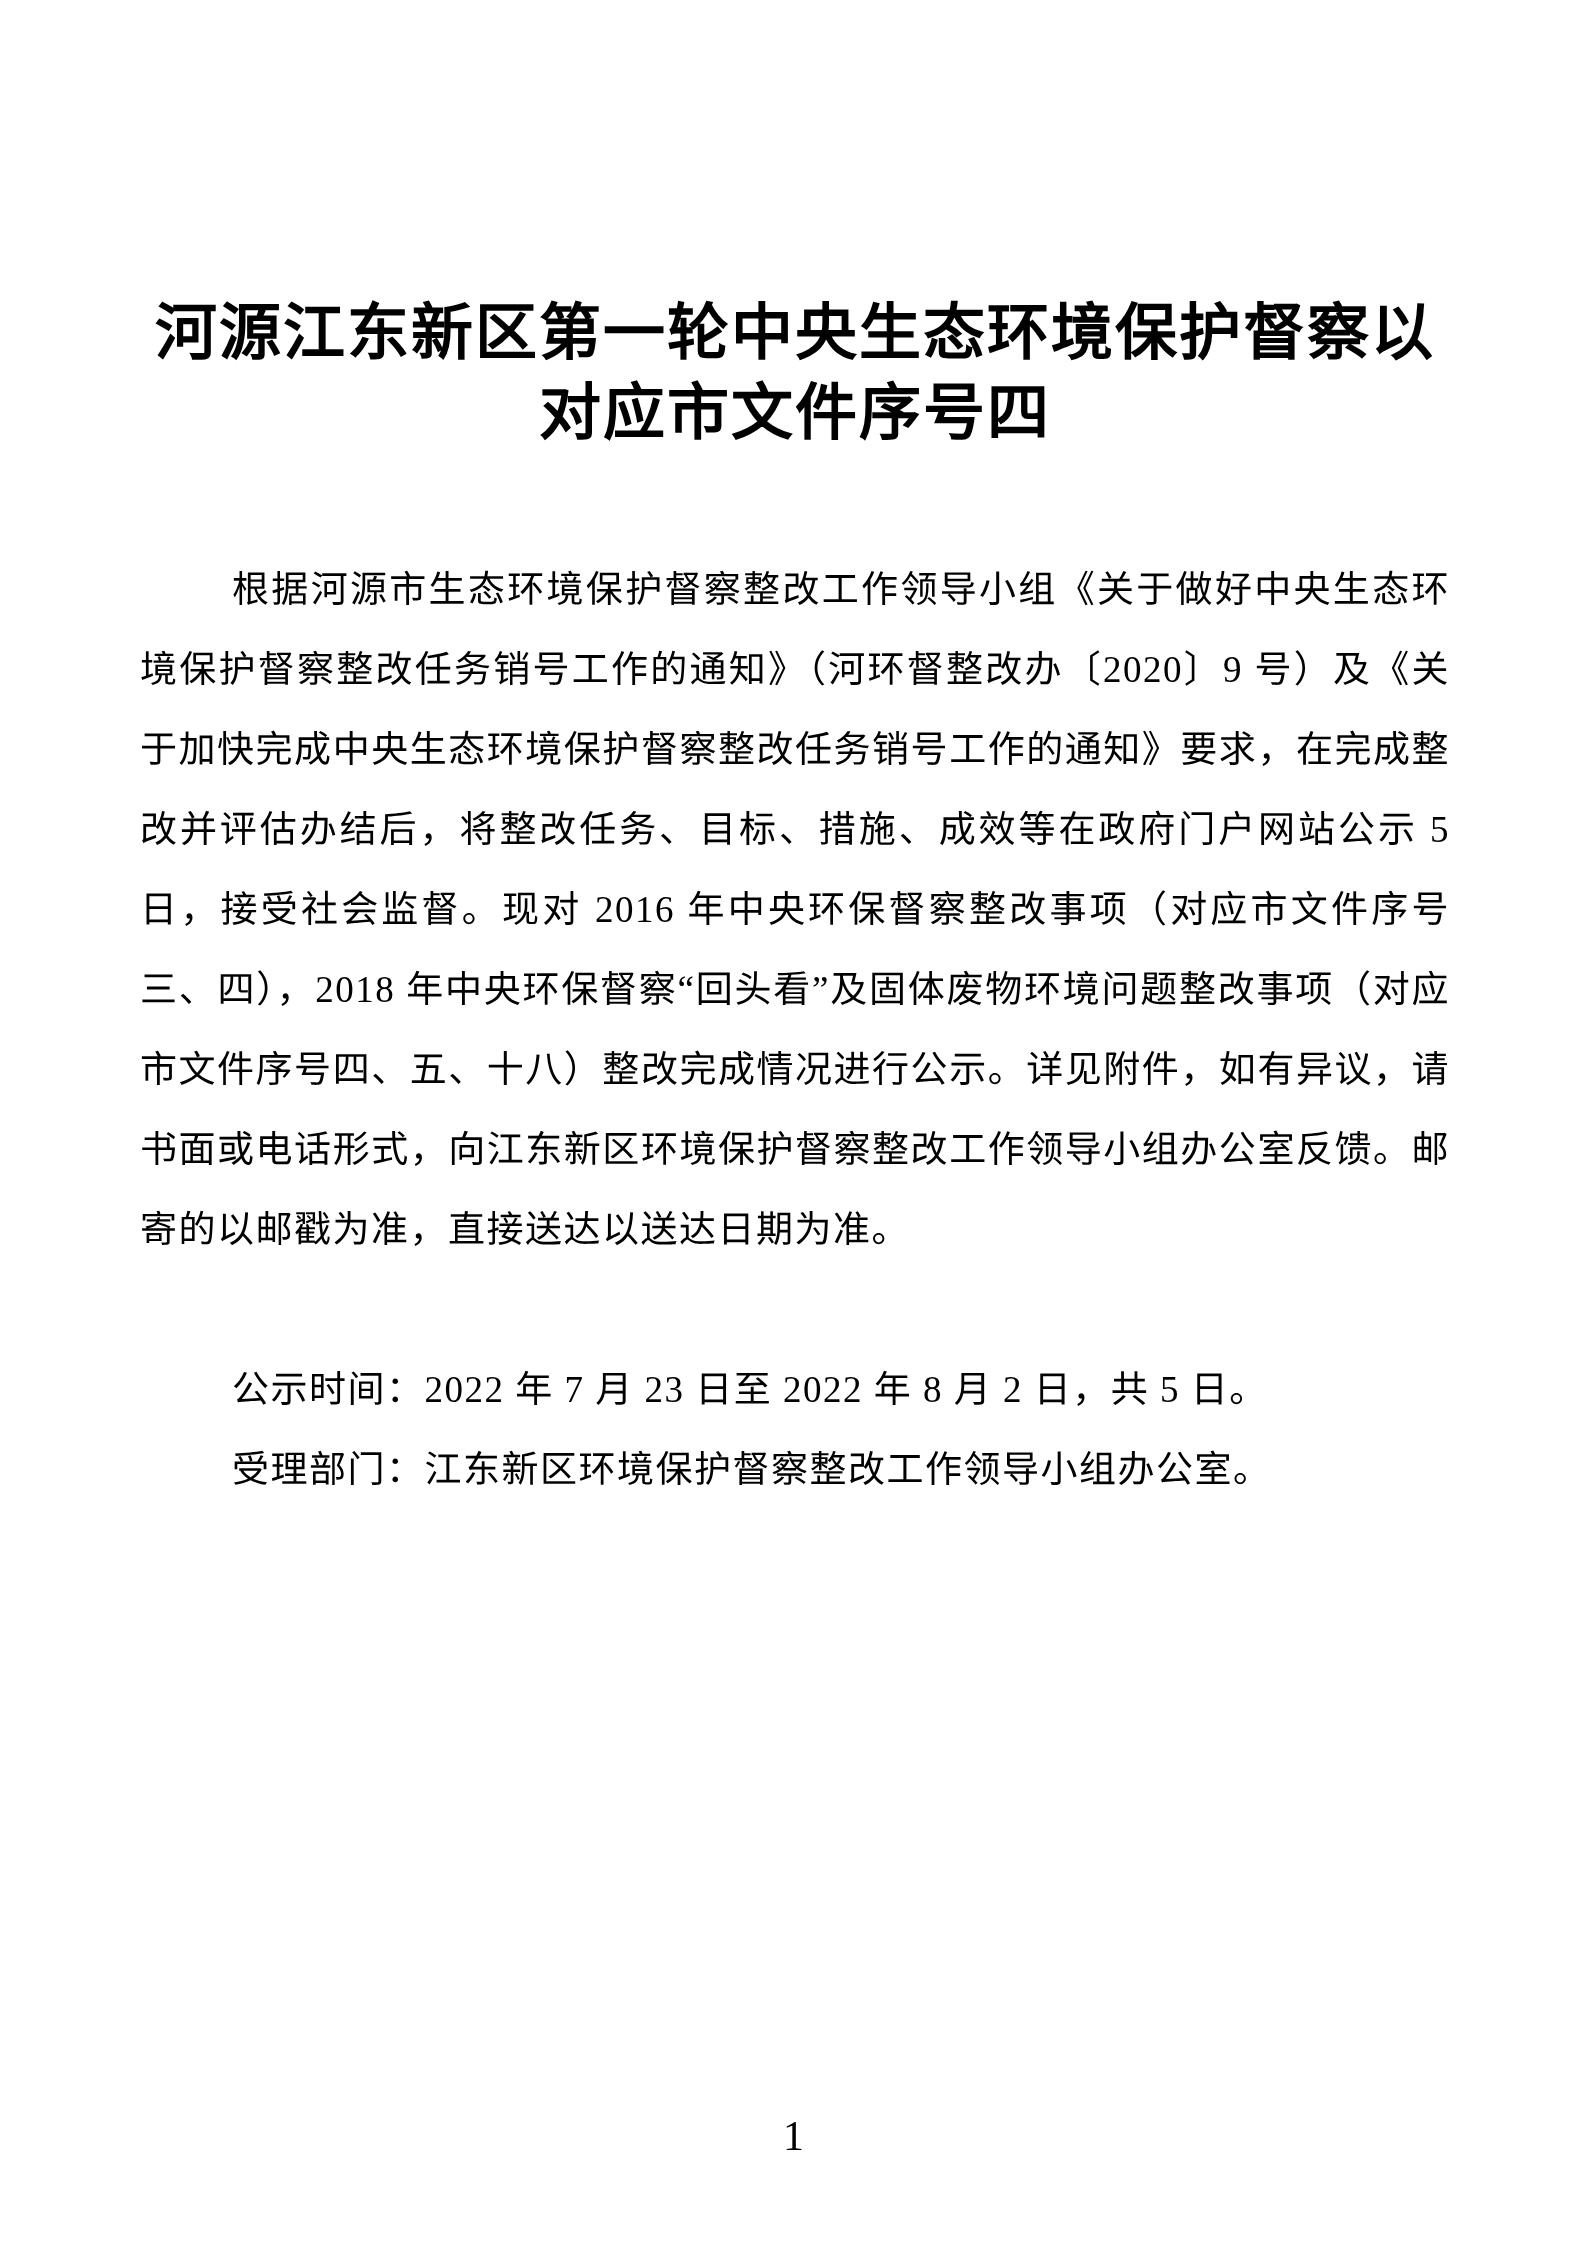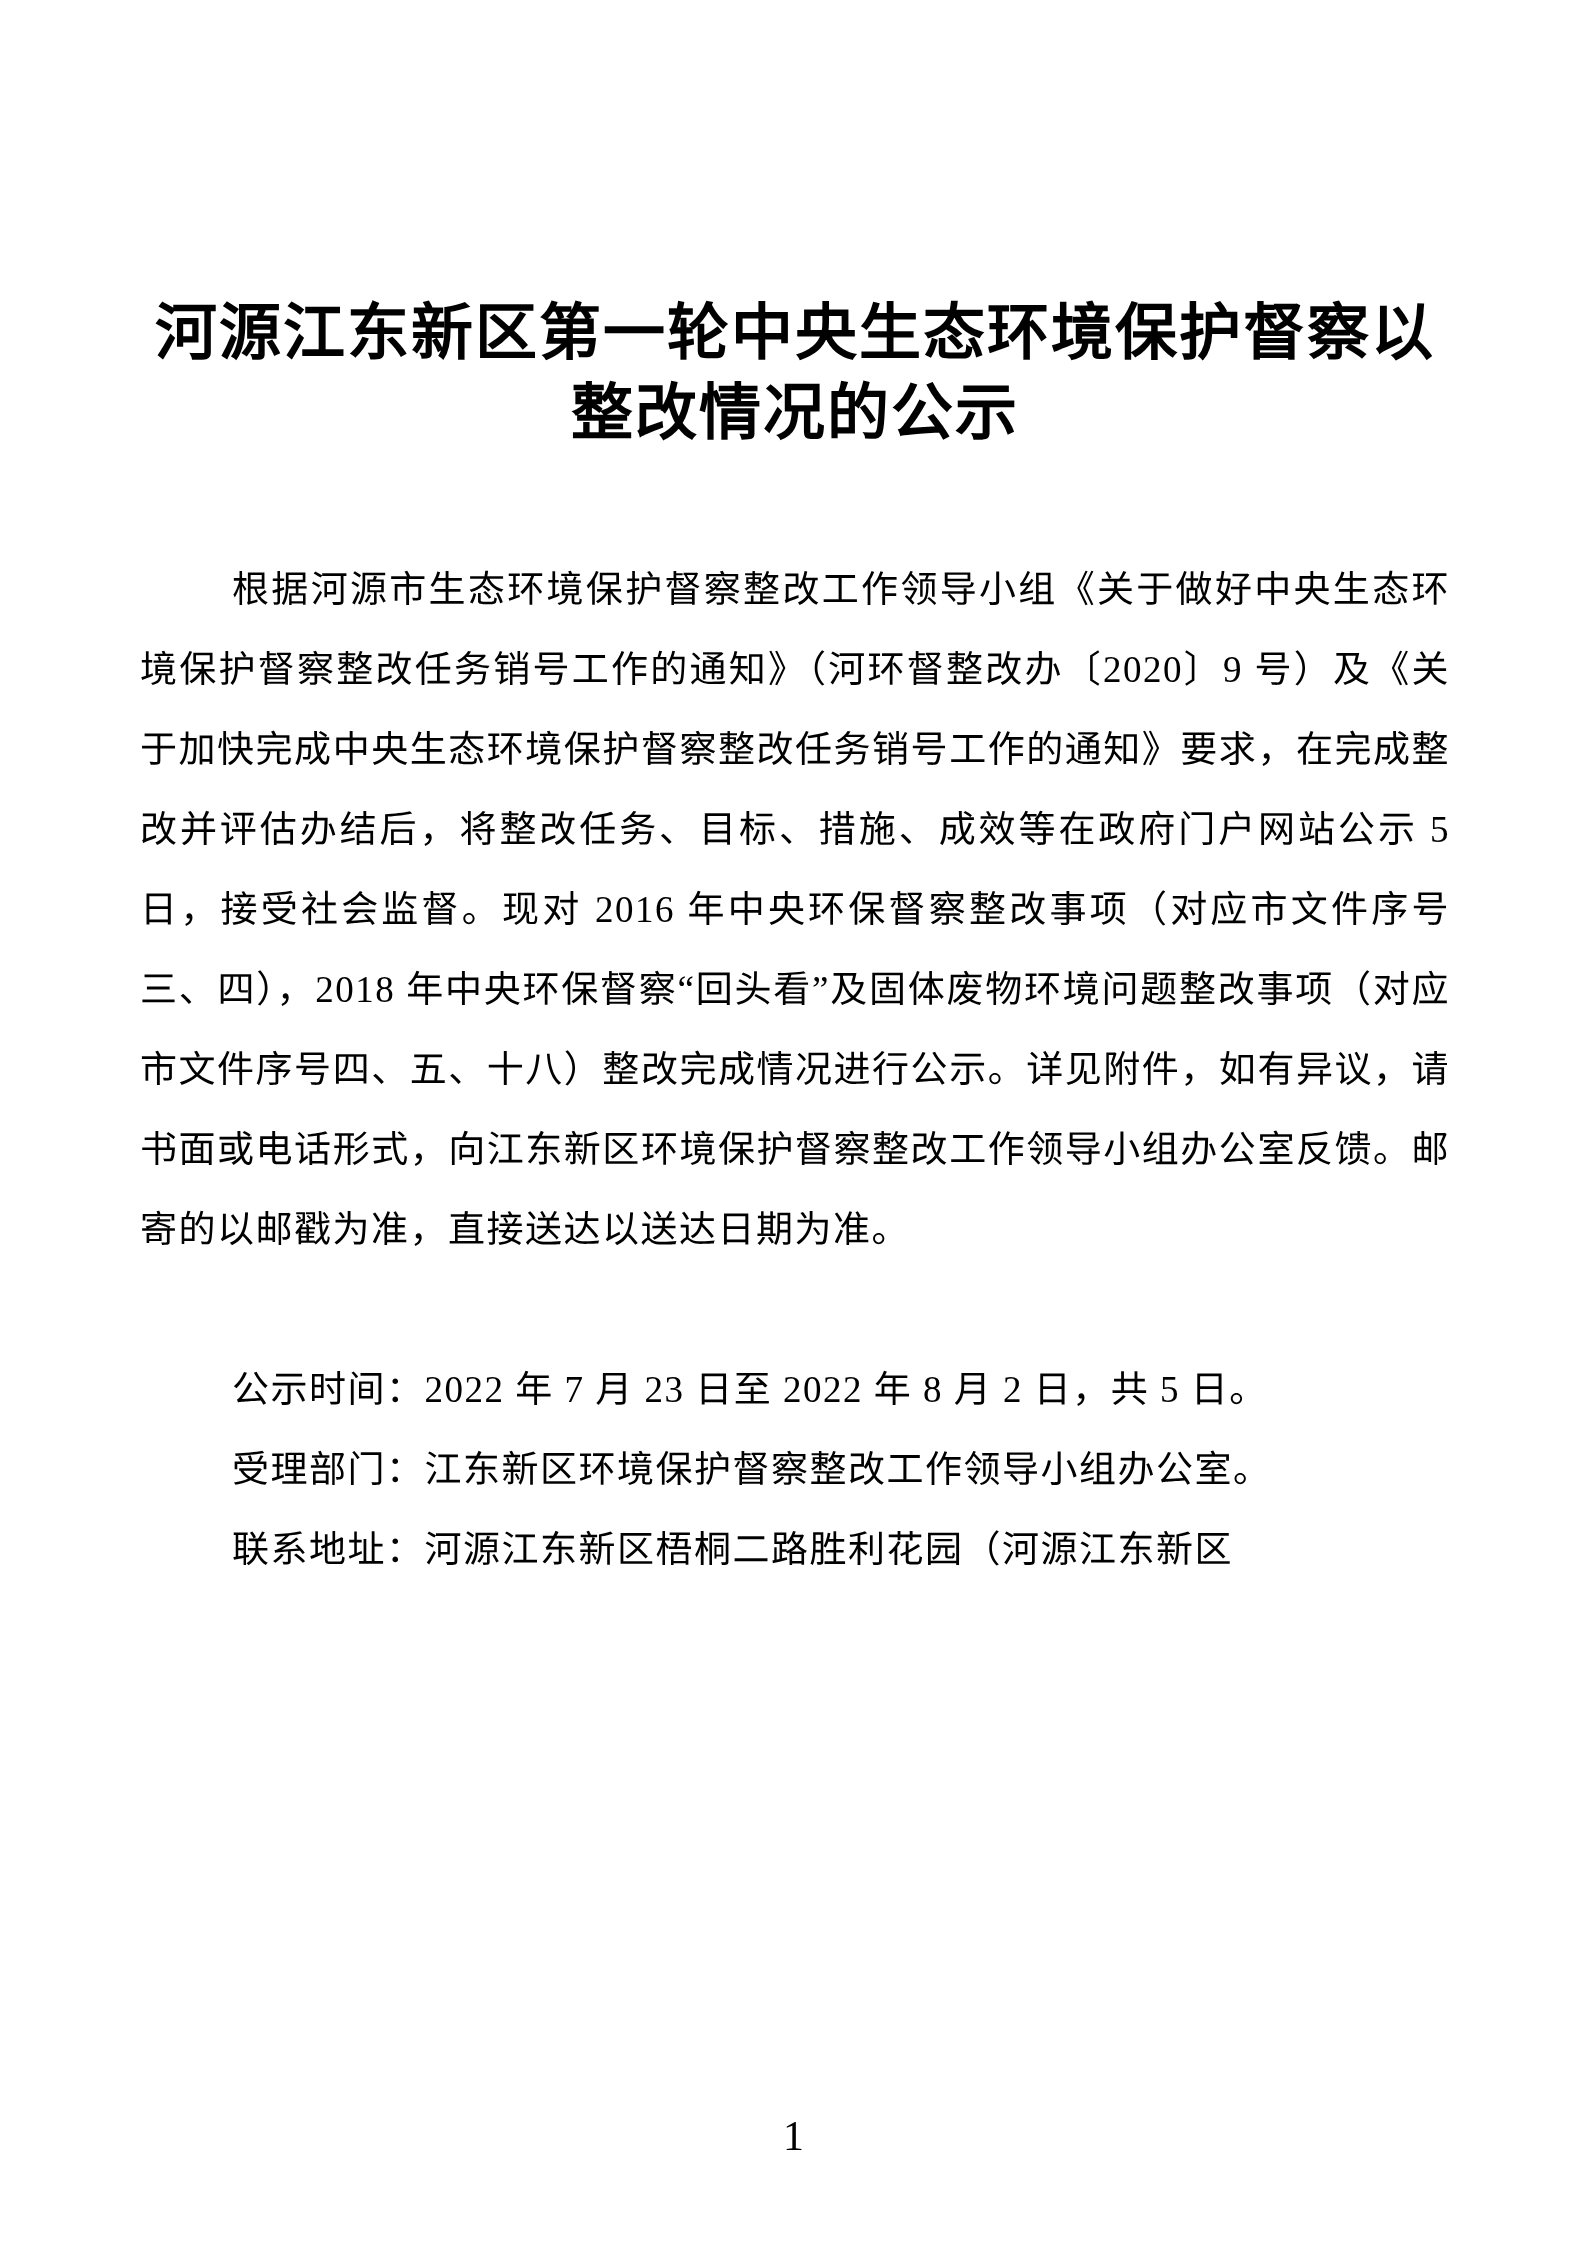--- a/index.html
+++ b/index.html
@@ -55,25 +55,24 @@
     letter-spacing: 0;
   }
 </style>
 </head>
 <body>
 
 <div class="page">
 
   <h1 class="title">
     <span class="title-line">河源江东新区第一轮中央生态环境保护督察以</span>
-    <span class="title-line">整改情况的公示</span>
+    <span class="title-line">对应市文件序号四</span>
   </h1>
 
   <div class="body-text">
     <p>根据河源市生态环境保护督察整改工作领导小组《关于做好中央生态环境保护督察整改任务销号工作的通知》（河环督整改办〔2020〕9 号）及《关于加快完成中央生态环境保护督察整改任务销号工作的通知》要求，在完成整改并评估办结后，将整改任务、目标、措施、成效等在政府门户网站公示 5 日，接受社会监督。现对 2016 年中央环保督察整改事项（对应市文件序号三、四），2018 年中央环保督察“回头看”及固体废物环境问题整改事项（对应市文件序号四、五、十八）整改完成情况进行公示。详见附件，如有异议，请书面或电话形式，向江东新区环境保护督察整改工作领导小组办公室反馈。邮寄的以邮戳为准，直接送达以送达日期为准。</p>
     <p class="para-gap">公示时间：2022 年 7 月 23 日至 2022 年 8 月 2 日，共 5 日。</p>
     <p>受理部门：江东新区环境保护督察整改工作领导小组办公室。</p>
-    <p>联系地址：河源江东新区梧桐二路胜利花园（河源江东新区</p>
   </div>
 
   <div class="page-number">1</div>
 
 </div>
 
 </body></html>

